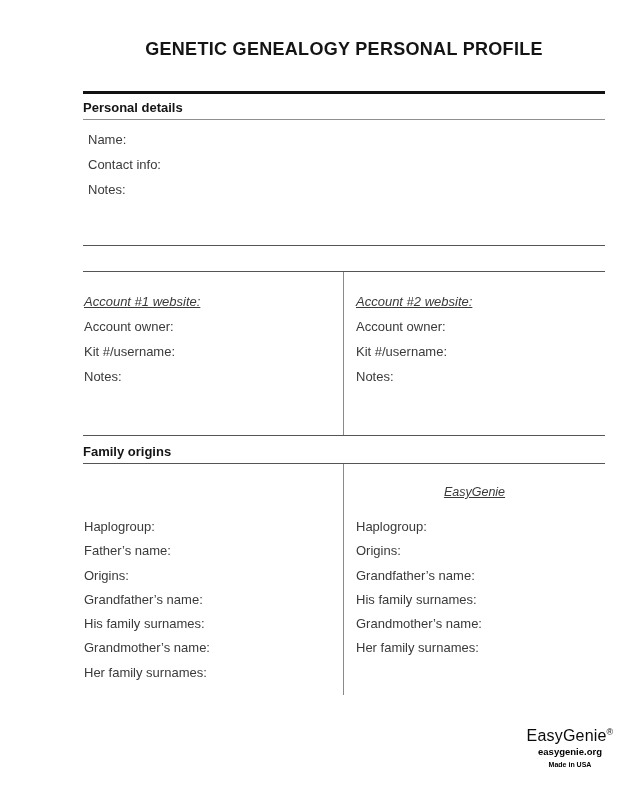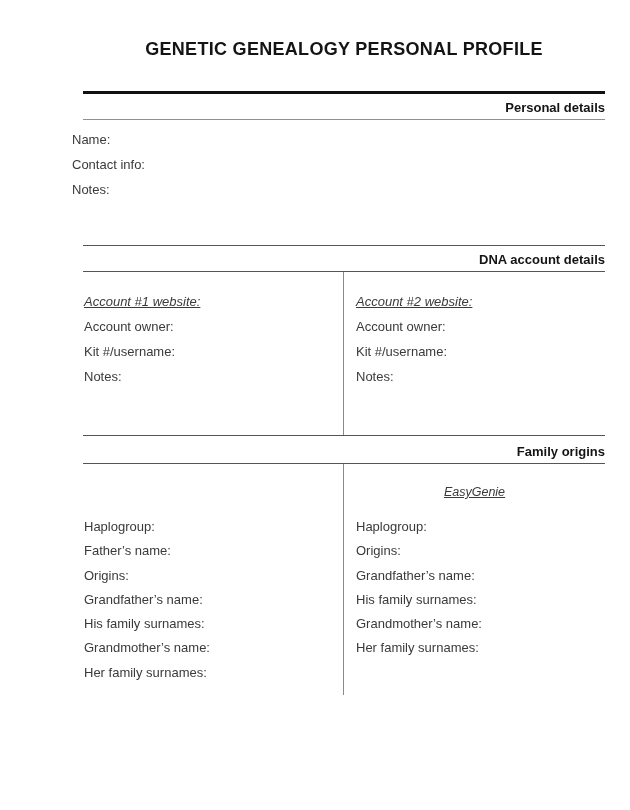--- a/index.html
+++ b/index.html
@@ -31,21 +31,21 @@
   .rule.thick { height: 3px; background: #111111; }
   .rule.light { background: #8f8f8f; }
   .vdivider {
     position: absolute;
     left: 323px; width: 1px;
     background: #8a8a8a;
   }
   .section-heading {
     position: absolute;
     left: 63px; width: 522px;
-    text-align: right;
+    text-align: left;
     font-size: 13px;
     font-weight: bold;
     color: #141414;
   }
   .fields { position: absolute; }
   .row {
     line-height: 25px;
     font-size: 13px;
     white-space: nowrap;
   }
@@ -93,28 +93,27 @@
 <body>
 
 <div class="page">
 
   <h1 class="title">GENETIC GENEALOGY PERSONAL PROFILE</h1>
 
   <div class="rule thick" style="top:91px"></div>
   <div class="section-heading" style="top:100px">Personal details</div>
   <div class="rule light" style="top:119px"></div>
 
-  <div class="fields" style="top:127px;left:52px">
+  <div class="fields" style="top:127px;left:68px">
     <div class="row">Name:</div>
     <div class="row">Contact info:</div>
     <div class="row">Notes:</div>
   </div>
 
   <div class="rule" style="top:245px"></div>
-  <div class="section-heading" style="top:252px">DNA account details</div>
   <div class="rule" style="top:271px"></div>
   <div class="vdivider" style="top:272px;height:163px"></div>
 
   <div class="fields" style="top:289px;left:64px">
     <div class="row account-heading">Account #1 website:</div>
     <div class="row">Account owner:</div>
     <div class="row">Kit #/username:</div>
     <div class="row">Notes:</div>
   </div>
 
@@ -144,14 +143,19 @@
 
   <div class="fields family" style="top:515px;left:336px">
     <div class="row">Haplogroup:</div>
     <div class="row">Origins:</div>
     <div class="row">Grandfather’s name:</div>
     <div class="row">His family surnames:</div>
     <div class="row">Grandmother’s name:</div>
     <div class="row">Her family surnames:</div>
   </div>
 
+  <div class="logo">
+    <div class="brand"><span>EasyGenie</span><span class="reg">®</span></div>
+    <div class="site">easygenie.org</div>
+    <div class="made">Made in USA</div>
+  </div>
 
 </div>
 
 </body></html>

